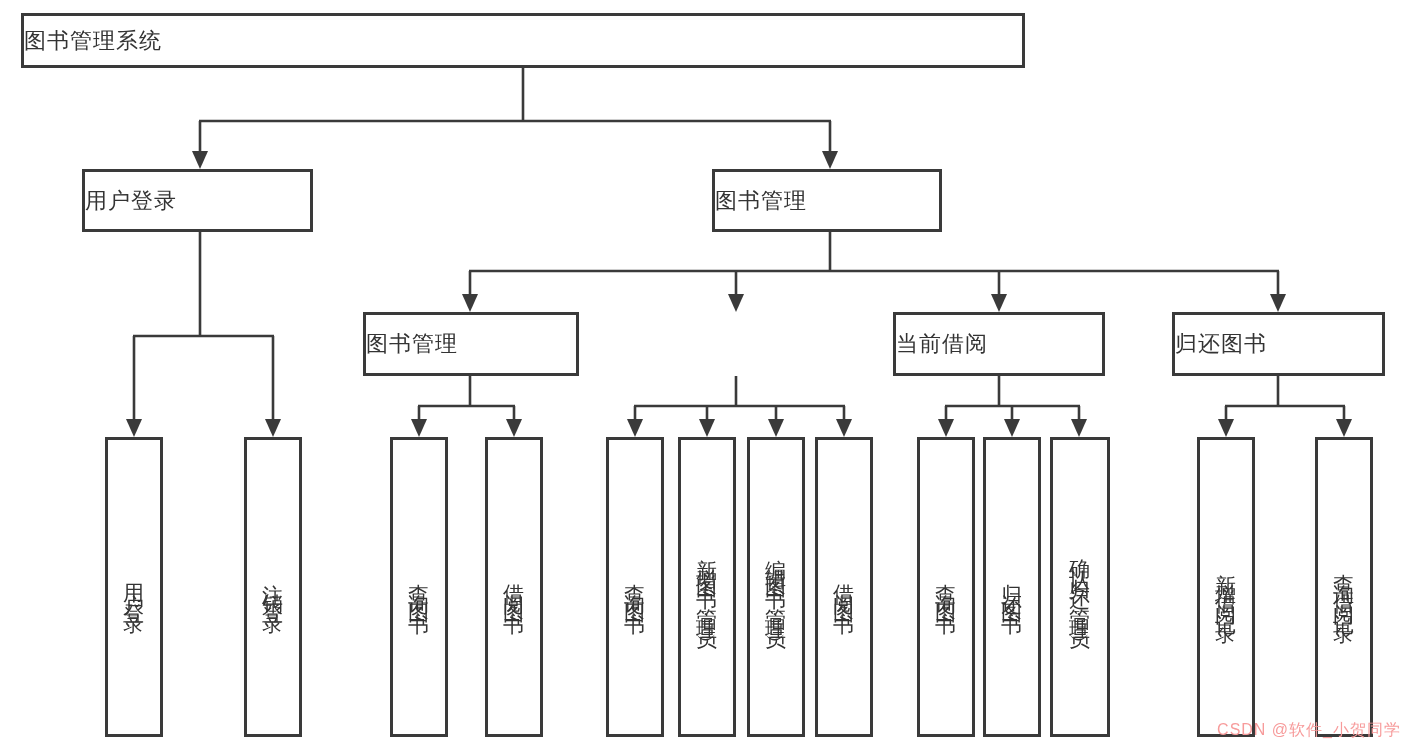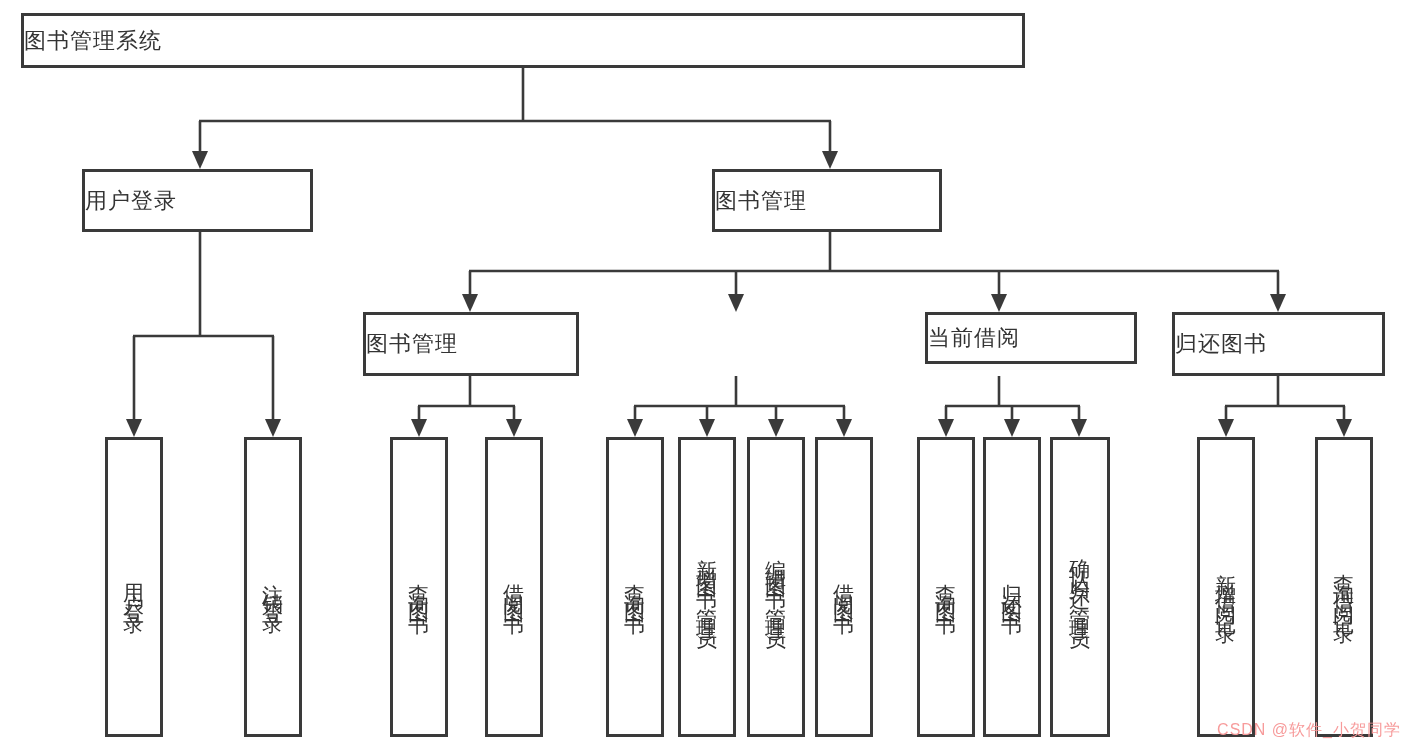--- a/index.html
+++ b/index.html
@@ -128,21 +128,21 @@
   <div class="hbox" style="left:82px;top:169px;width:231px;height:63px;">
     <span>用户登录</span>
   </div>
   <div class="hbox" style="left:712px;top:169px;width:230px;height:63px;">
     <span>图书管理</span>
   </div>
 
   <div class="hbox" style="left:363px;top:312px;width:216px;height:64px;">
     <span>图书管理</span>
   </div>
-  <div class="hbox" style="left:893px;top:312px;width:212px;height:52px;margin-left:32px;">
+  <div class="hbox" style="left:893px;top:312px;width:212px;height:64px;">
     <span>当前借阅</span>
   </div>
   <div class="hbox" style="left:1172px;top:312px;width:213px;height:64px;">
     <span>归还图书</span>
   </div>
 
   <div class="vbox" style="left:105px;">
     <span>用户登录</span>
   </div>
   <div class="vbox" style="left:244px;">

